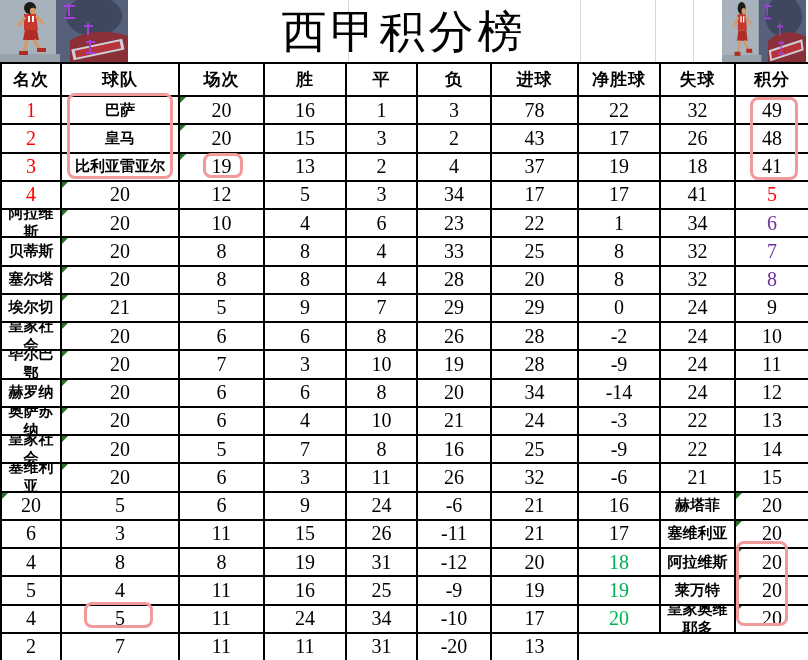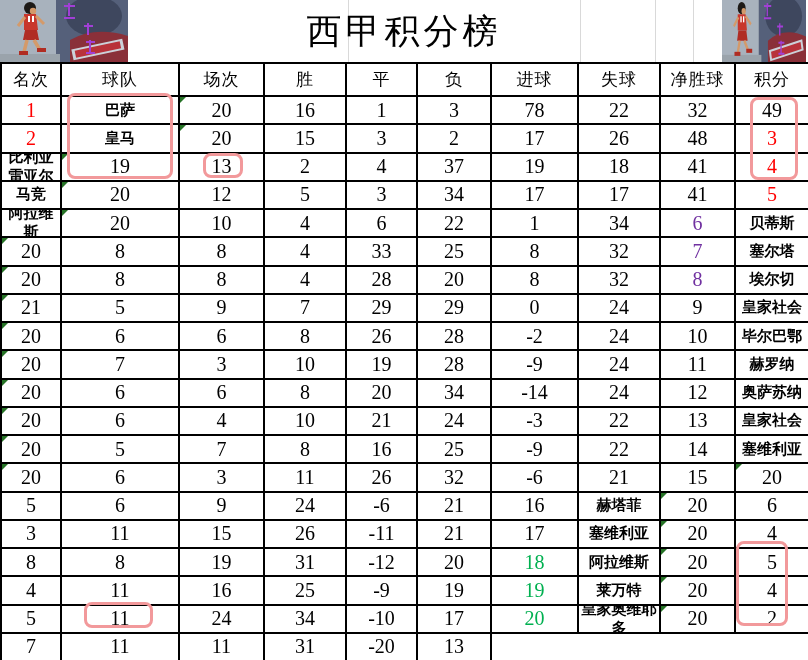--- a/index.html
+++ b/index.html
@@ -4,42 +4,42 @@
 <style>
   html,body{margin:0;padding:0;}
   body{
     width:808px;height:660px;position:relative;overflow:hidden;
     background:#ffffff;font-family:"Liberation Sans",sans-serif;
   }
   
   .titlebar{position:absolute;left:0;top:0;width:808px;height:62px;
     display:flex;align-items:center;justify-content:center;}
   .title-text{font-family:"DejaVu Serif","Liberation Serif",serif;
-    font-size:35px;color:#000;letter-spacing:4px;line-height:1;white-space:nowrap;}
+    font-size:45px;color:#000;letter-spacing:4px;line-height:1;white-space:nowrap;}
   .gridline{position:absolute;top:0;height:62px;width:1px;background:#d9d9d9;}
   .gl1{left:348px}.gl2{left:580px}.gl3{left:655px}.gl4{left:693px}.gl5{left:731px}
   .corner{position:absolute;top:0;line-height:0;}
   .corner-left{left:0;}
   .corner-right{left:722px;}
   
   #standings{
     position:absolute;left:0;top:62px;width:808px;box-sizing:border-box;
     display:grid;
     grid-template-columns:60px 118px 85px 82px 71px 74px 87px 82px 75px 74px;
     grid-template-rows:33px repeat(20,28.25px);
     border-top:2px solid #000;border-left:2px solid #000;
     background:#fff;
   }
   .cell{
     border-right:2px solid #000;border-bottom:2px solid #000;
     box-sizing:border-box;position:relative;overflow:hidden;
     display:flex;align-items:center;justify-content:center;
     color:#000;
   }
-  .head{font-weight:400;font-size:17px;letter-spacing:1px;}
+  .head{font-weight:700;font-size:17px;letter-spacing:1px;}
   .ch{font-weight:700;font-size:15px;text-align:center;}
   .num{font-family:"Liberation Serif","DejaVu Serif",serif;font-size:20px;}
   .rank-red{color:var(--rank-red);}
   .rank-purple{color:var(--rank-purple);}
   .rank-green{color:var(--rank-green);}
   .rank-black{color:#000;}
   .tri{position:absolute;left:0;top:0;width:0;height:0;
     border-top:6px solid var(--comment-triangle);
     border-right:6px solid transparent;}
   
@@ -122,68 +122,69 @@
 </div>
 
 <div id="standings">
     <div class="cell head">名次</div>
     <div class="cell head">球队</div>
     <div class="cell head">场次</div>
     <div class="cell head">胜</div>
     <div class="cell head">平</div>
     <div class="cell head">负</div>
     <div class="cell head">进球</div>
+    <div class="cell head">净胜球</div>
     <div class="cell head">失球</div>
-    <div class="cell head">净胜球</div>
     <div class="cell head">积分</div>
     <div class="cell num rank-red">1</div>
     <div class="cell ch">巴萨</div>
     <div class="cell num">20<span class="tri"></span></div>
     <div class="cell num">16</div>
     <div class="cell num">1</div>
     <div class="cell num">3</div>
     <div class="cell num">78</div>
     <div class="cell num">22</div>
     <div class="cell num">32</div>
     <div class="cell num">49</div>
     <div class="cell num rank-red">2</div>
     <div class="cell ch">皇马</div>
     <div class="cell num">20<span class="tri"></span></div>
     <div class="cell num">15</div>
     <div class="cell num">3</div>
     <div class="cell num">2</div>
+    <div class="cell num">43</div>
     <div class="cell num">17</div>
     <div class="cell num">26</div>
     <div class="cell num">48</div>
     <div class="cell num rank-red">3</div>
     <div class="cell ch">比利亚雷亚尔</div>
     <div class="cell num">19<span class="tri"></span></div>
     <div class="cell num">13</div>
     <div class="cell num">2</div>
     <div class="cell num">4</div>
     <div class="cell num">37</div>
     <div class="cell num">19</div>
     <div class="cell num">18</div>
     <div class="cell num">41</div>
     <div class="cell num rank-red">4</div>
-    <div class="cell ch">马竞</div>
     <div class="cell num">20<span class="tri"></span></div>
     <div class="cell num">12</div>
     <div class="cell num">5</div>
     <div class="cell num">3</div>
     <div class="cell num">34</div>
     <div class="cell num">17</div>
     <div class="cell num">17</div>
     <div class="cell num">41</div>
     <div class="cell num rank-red">5</div>
     <div class="cell ch">阿拉维斯</div>
     <div class="cell num">20<span class="tri"></span></div>
     <div class="cell num">10</div>
     <div class="cell num">4</div>
     <div class="cell num">6</div>
+    <div class="cell num">23</div>
     <div class="cell num">22</div>
     <div class="cell num">1</div>
     <div class="cell num">34</div>
     <div class="cell num rank-purple">6</div>
     <div class="cell ch">贝蒂斯</div>
     <div class="cell num">20<span class="tri"></span></div>
     <div class="cell num">8</div>
     <div class="cell num">8</div>
     <div class="cell num">4</div>
     <div class="cell num">33</div>

